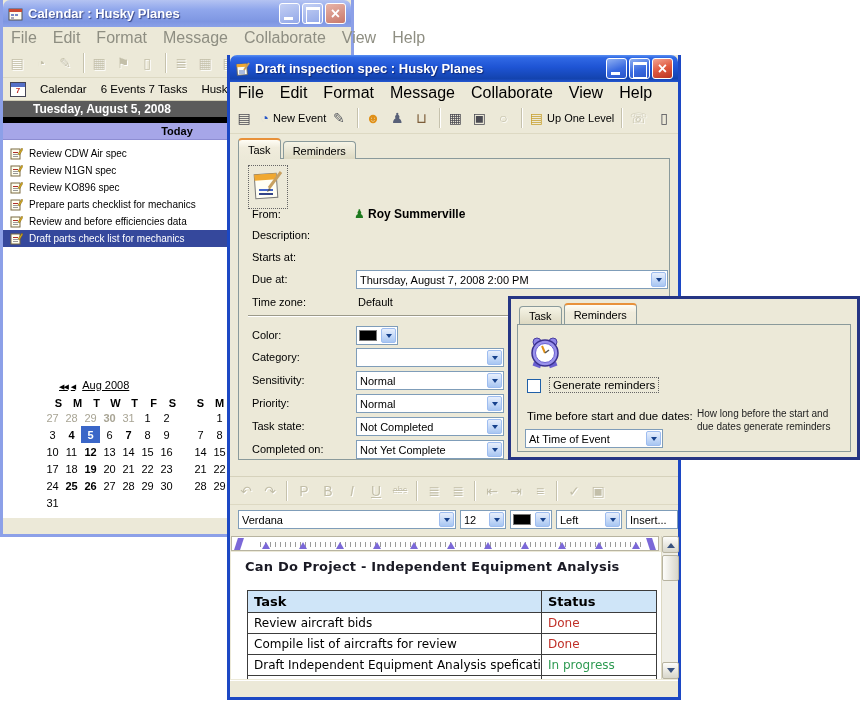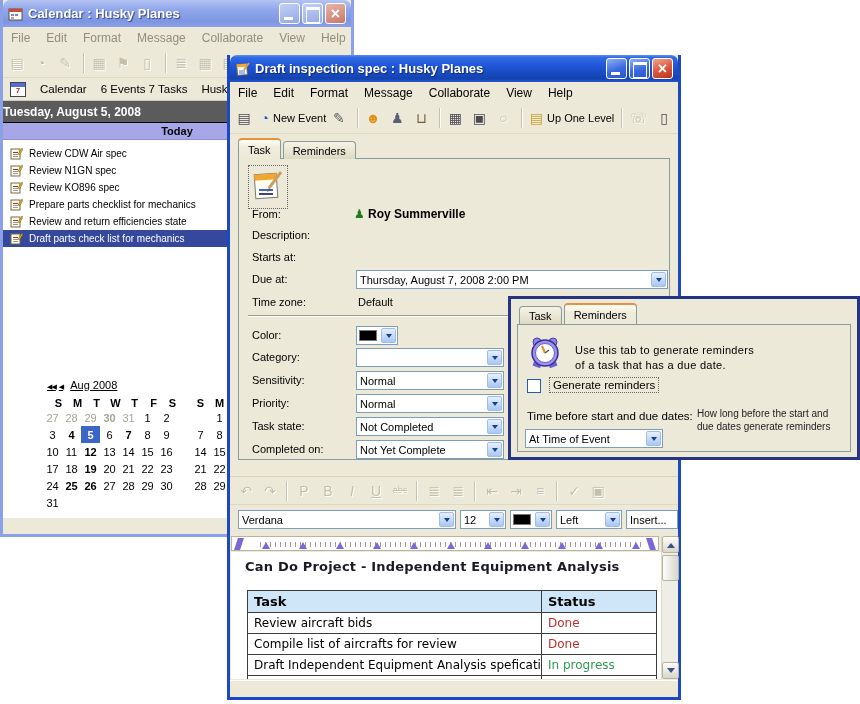--- a/index.html
+++ b/index.html
@@ -20,21 +20,21 @@
 .tbtn.close{background:linear-gradient(160deg,#f2a492,#e05a40 50%,#b83322)}
 .win-cal .tbtn{background:linear-gradient(160deg,#c4d0f4,#93a8e8)}
 .win-cal .tbtn.close{background:linear-gradient(160deg,#e8b4a8,#c8786a)}
 .tbtn.min::after{content:"";position:absolute;left:4px;bottom:3px;width:9px;height:3px;background:#fff}
 .tbtn.max::after{content:"";position:absolute;left:3px;top:3px;width:12px;height:12px;
   border:1px solid #fff;border-top-width:3px}
 .tbtn.close::after{content:"×";position:absolute;inset:0;display:flex;align-items:center;
   justify-content:center;color:#fff;font-size:16px;font-weight:bold;line-height:1}
 
 .menubar{position:absolute;left:0;right:0;height:21px;display:flex;align-items:center;
-  background:#ece9d8;font-size:12px}
+  background:#ece9d8;font-size:16px}
 .menu-item{padding:2px 8px}
 .win-cal .menu-item{color:#8e8e82}
 .toolbar{position:absolute;left:0;right:0;display:flex;align-items:center;background:#ece9d8;
   border-bottom:1px solid #ddd9c3;padding-left:4px;overflow:hidden}
 .tb-item{height:24px;min-width:24px;display:flex;align-items:center;justify-content:center;
   gap:4px;padding:0 3px;font-size:11px;white-space:nowrap}
 .tb-item.sep{min-width:0;width:2px;height:20px;padding:0;border-left:1px solid #c6c2ad;
   border-right:1px solid #fff;margin:0 4px}
 .tb-glyph{font-size:14px;color:#4a4a52;line-height:1}
 .disabled .tb-glyph,.tb-item.dis .tb-glyph{color:#c3bfa9;text-shadow:1px 1px 0 #fff}
@@ -44,21 +44,21 @@
 .strike{text-decoration:line-through;font-size:9px}
 
 .win-cal{left:0;top:0;width:354px;height:537px;border:3px solid #8ca0e8;border-top:none;z-index:1}
 .infobar{position:absolute;left:0;right:0;display:flex;align-items:center;gap:14px;
   font-size:11.5px;background:#ece9d8;border-bottom:1px solid #cfcbb4;padding-left:7px}
 .cal7{width:16px;height:15px;background:#fff;border:1px solid #445;position:relative;
   display:flex;align-items:flex-end;justify-content:center}
 .cal7::before{content:"";position:absolute;top:0;left:0;right:0;height:4px;background:#5570c8}
 .cal7 i{font-style:normal;font-size:8px;font-weight:bold;color:#c03028;line-height:10px}
 .dayheader{position:absolute;left:0;right:0;background:#5b5b5b;color:#fff;font-weight:bold;
-  font-size:12px;display:flex;align-items:center;border-bottom:1px solid #000000}
+  font-size:12px;display:flex;align-items:center;padding-left:30px;border-bottom:6px solid #000000}
 .todaybar{position:absolute;left:0;right:0;background:#a6a6e8;display:flex;align-items:center;
   justify-content:center;font-weight:bold;font-size:11px;border-bottom:1px solid #8d8dd2}
 .whitearea{position:absolute;left:0;right:0;background:#fff}
 .tasklist{position:absolute;left:0;right:0;padding-top:5px}
 .cal-task{display:flex;align-items:center;gap:6px;height:17px;padding-left:7px;font-size:10px;color:#000}
 .cal-task.sel{background:#35489c;color:#fff}
 .mc-nav{position:absolute;font-size:11px;display:flex;align-items:baseline;gap:3px}
 .mc-arrow{font-size:7px;letter-spacing:-1px;text-decoration:underline}
 .mc-link{text-decoration:underline;margin-left:4px}
 .mc-grid{position:absolute;display:grid;grid-template-columns:repeat(7,19px);grid-auto-rows:17px;
@@ -278,37 +278,37 @@
       <div class="cal-task">
         <span style="display:flex">
           <svg width="13" height="13" viewBox="0 0 13 13">
             <rect x="1" y="2" width="9" height="10" fill="#fffef0" stroke="#7a6a40"></rect>
             <line x1="3" y1="5.5" x2="8" y2="5.5" stroke="#b0302a"></line>
             <line x1="3" y1="7.5" x2="8" y2="7.5" stroke="#999"></line>
             <line x1="3" y1="9.5" x2="8" y2="9.5" stroke="#999"></line>
             <path d="M12 1 L8 7 L9.5 8 L12.8 2.5 Z" fill="#d8b020" stroke="#7a5a10" stroke-width="0.5"></path>
           </svg>
         </span>
-        <span>Review and return efficiencies state</span>
+        <span>Review and before efficiencies data</span>
       </div>
 
       <div class="cal-task sel">
         <span style="display:flex">
           <svg width="13" height="13" viewBox="0 0 13 13">
             <rect x="1" y="2" width="9" height="10" fill="#fffef0" stroke="#7a6a40"></rect>
             <line x1="3" y1="5.5" x2="8" y2="5.5" stroke="#b0302a"></line>
             <line x1="3" y1="7.5" x2="8" y2="7.5" stroke="#999"></line>
             <line x1="3" y1="9.5" x2="8" y2="9.5" stroke="#999"></line>
             <path d="M12 1 L8 7 L9.5 8 L12.8 2.5 Z" fill="#d8b020" stroke="#7a5a10" stroke-width="0.5"></path>
           </svg>
         </span>
         <span>Draft parts check list for mechanics</span>
       </div>
     </div>
-  <div class="mc-nav" style="left:44px;top:379px">
+  <div class="mc-nav" style="left:56px;top:379px">
     <span class="mc-arrow">◀◀</span>
     <span class="mc-arrow">◀</span>
     <span class="mc-link">Aug 2008</span>
   </div>
   <div class="mc-grid" style="left:46px;top:394px">
 
   <span class="mc-cell mc-head">S</span>
       <span class="mc-cell mc-head">M</span>
       <span class="mc-cell mc-head">T</span>
       <span class="mc-cell mc-head">W</span>
@@ -704,24 +704,20 @@
         <circle cx="10" cy="7" r="4" fill="#8f86e8" stroke="#4a3f9f"></circle>
         <circle cx="26" cy="7" r="4" fill="#8f86e8" stroke="#4a3f9f"></circle>
         <rect x="6" y="28" width="8" height="4" fill="#6a5fd0" transform="rotate(20 10 30)"></rect>
         <rect x="22" y="28" width="8" height="4" fill="#6a5fd0" transform="rotate(-20 26 30)"></rect>
         <circle cx="18" cy="18" r="13" fill="#9a92ec" stroke="#3a3090" stroke-width="1.5"></circle>
         <circle cx="18" cy="18" r="9.5" fill="#fff" stroke="#6a5fd0"></circle>
         <line x1="18" y1="18" x2="15" y2="11" stroke="#e09018" stroke-width="2"></line>
         <line x1="18" y1="18" x2="22" y2="15" stroke="#555" stroke-width="1.5"></line>
       </svg>
   </span>
-  <div class="desc-lines" style="left:64px;top:44px">
-    <div>Use this tab to generate reminders</div>
-    <div>of a task that has a due date.</div>
-  </div>
 
   <span class="xpcheck" style="left:16px;top:80px"></span>
   <span class="dotted-box" style="left:38px;top:78px;font-size:11.5px;padding:1px 3px">Generate reminders</span>
 
   <span class="tlabel" style="left:16px;top:111px">Time before start and due dates:</span>
   <div class="hint" style="left:186px;top:108px;width:155px">
     <div>How long before the start and</div>
     <div>due dates generate reminders</div>
   </div>
   <div class="xpsel" style="left:14px;top:130px;width:138px">

